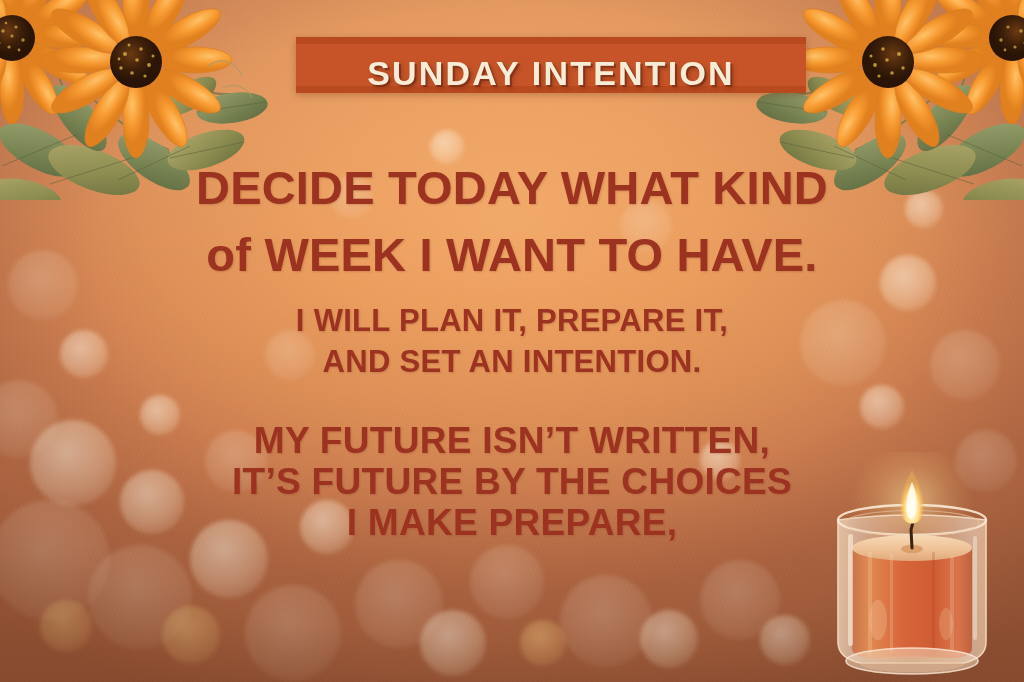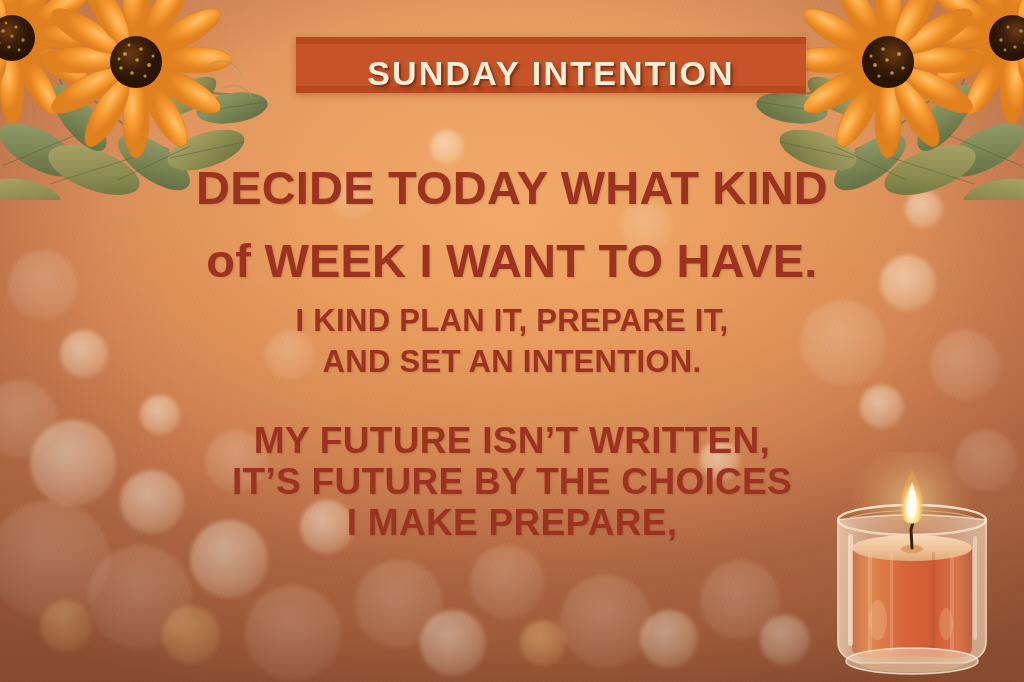--- a/index.html
+++ b/index.html
@@ -89,21 +89,21 @@
     left:0; right:0;
     text-align:center;
     color:#9c3321;
     font-family:"Liberation Sans", sans-serif;
     font-weight:bold;
     text-shadow:1px 1px 2px rgba(120,50,28,0.22);
     white-space:nowrap;
   }
 
   .headline       { top:160px;  font-size:47px; line-height:55px; letter-spacing:0.2px; }
-  .headline .ln2  { display:block; margin-top:18px; }
+  .headline .ln2  { display:block; margin-top:12px; }
   .headline .lc   { text-transform:none; }
 
   .stanza-2 { top:300px; font-size:31px; line-height:41px; letter-spacing:0.3px; }
   .stanza-3 { top:420px; font-size:37px; line-height:41px; letter-spacing:0.3px; }
   .quote .line { display:block; }
 
   
   .flowers { position:absolute; top:0; width:300px; height:200px; pointer-events:none; }
   .flowers.left  { left:-6px; }
   .flowers.right { right:-6px; transform:scaleX(-1); }
@@ -356,21 +356,21 @@
     <div class="banner-inner"></div>
     <div class="banner-title">SUNDAY INTENTION</div>
   </div>
 
   <div class="quote headline">
     <span class="line">DECIDE TODAY WHAT KIND</span>
     <span class="ln2"><span class="lc">of </span><span>WEEK I WANT TO HAVE.</span></span>
   </div>
 
   <div class="quote stanza-2">
-    <span class="line">I KIND PLAN IT, PREPARE IT,</span>
+    <span class="line">I WILL PLAN IT, PREPARE IT,</span>
     <span class="line">AND SET AN INTENTION.</span>
   </div>
 
   <div class="quote stanza-3">
     <span class="line">MY FUTURE ISN’T WRITTEN,</span>
     <span class="line">IT’S FUTURE BY THE CHOICES</span>
     <span class="line">I MAKE PREPARE,</span>
   </div>
 
   <div class="candle">

